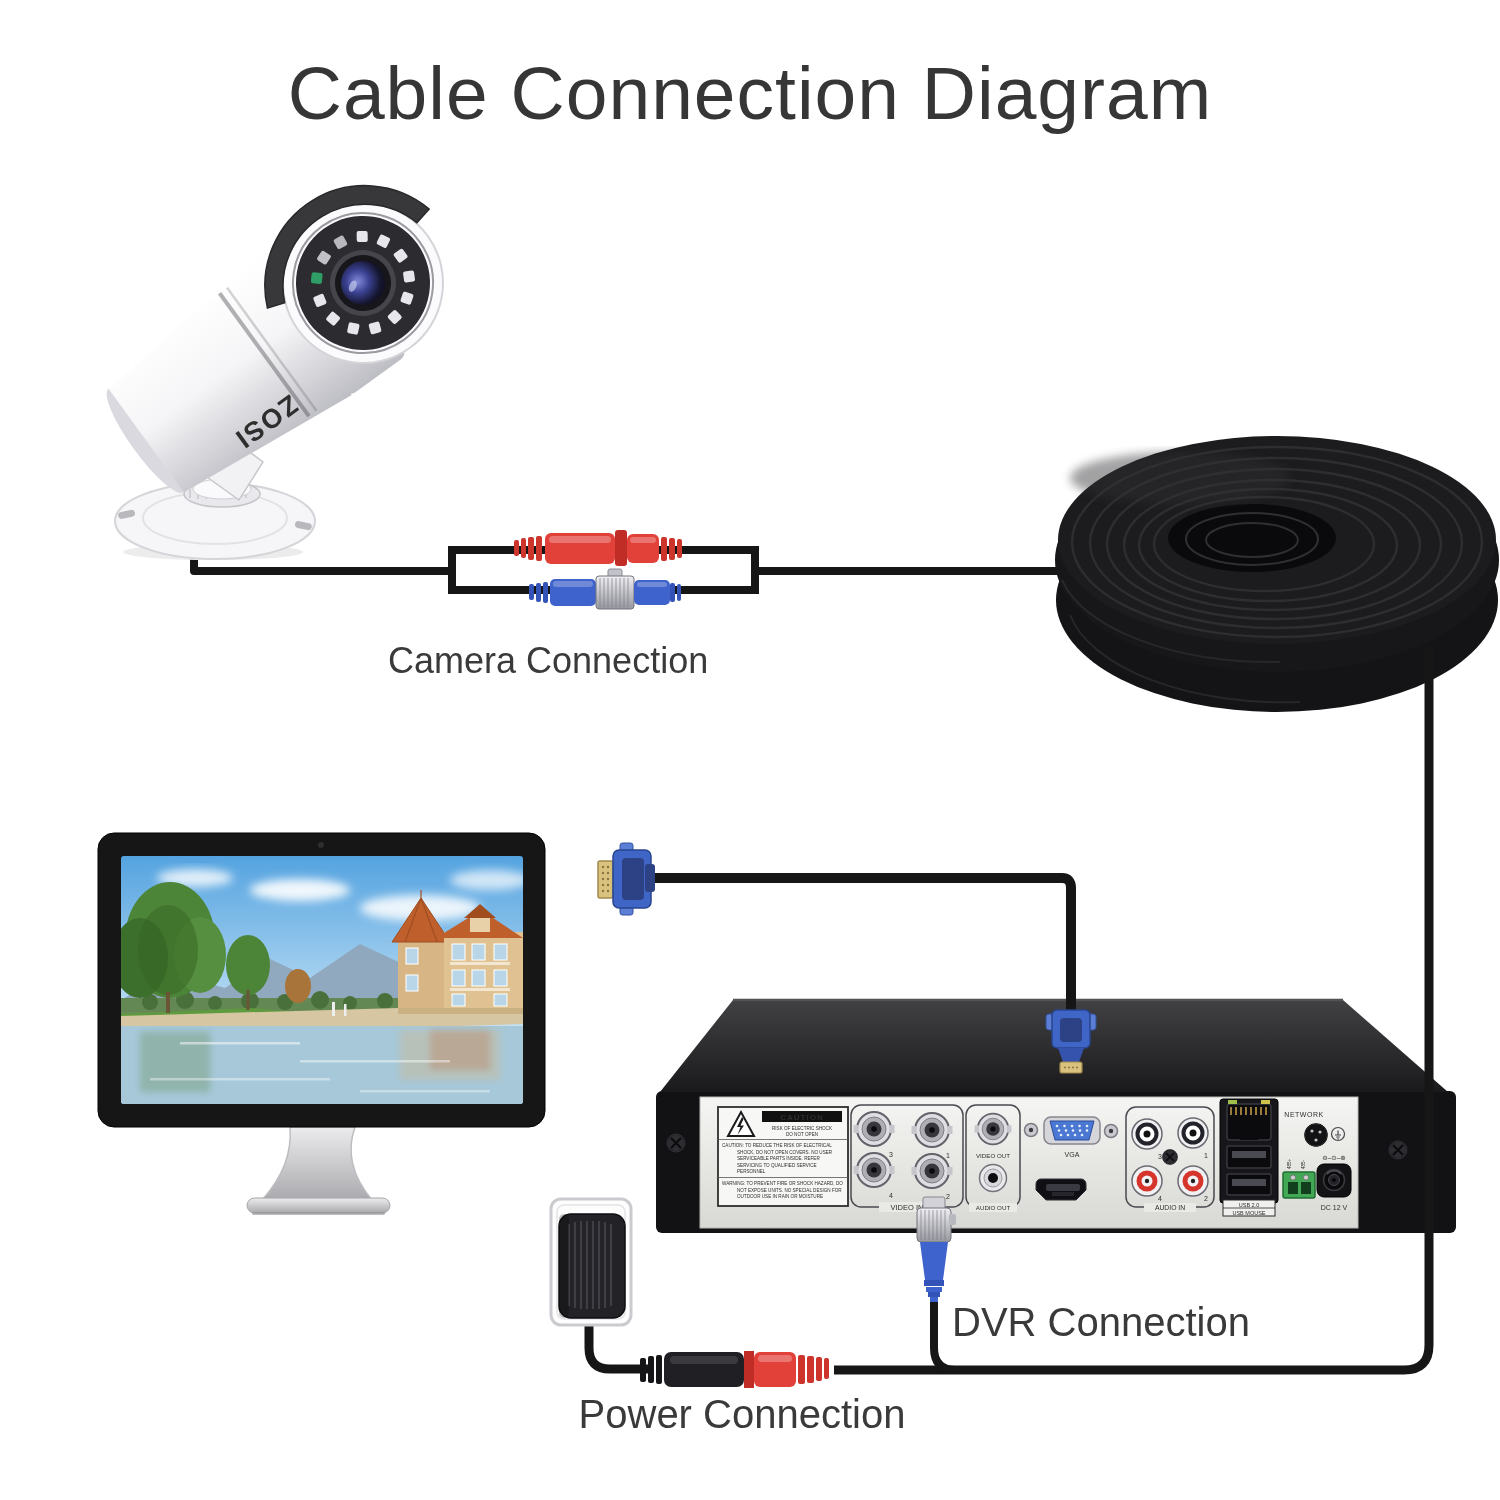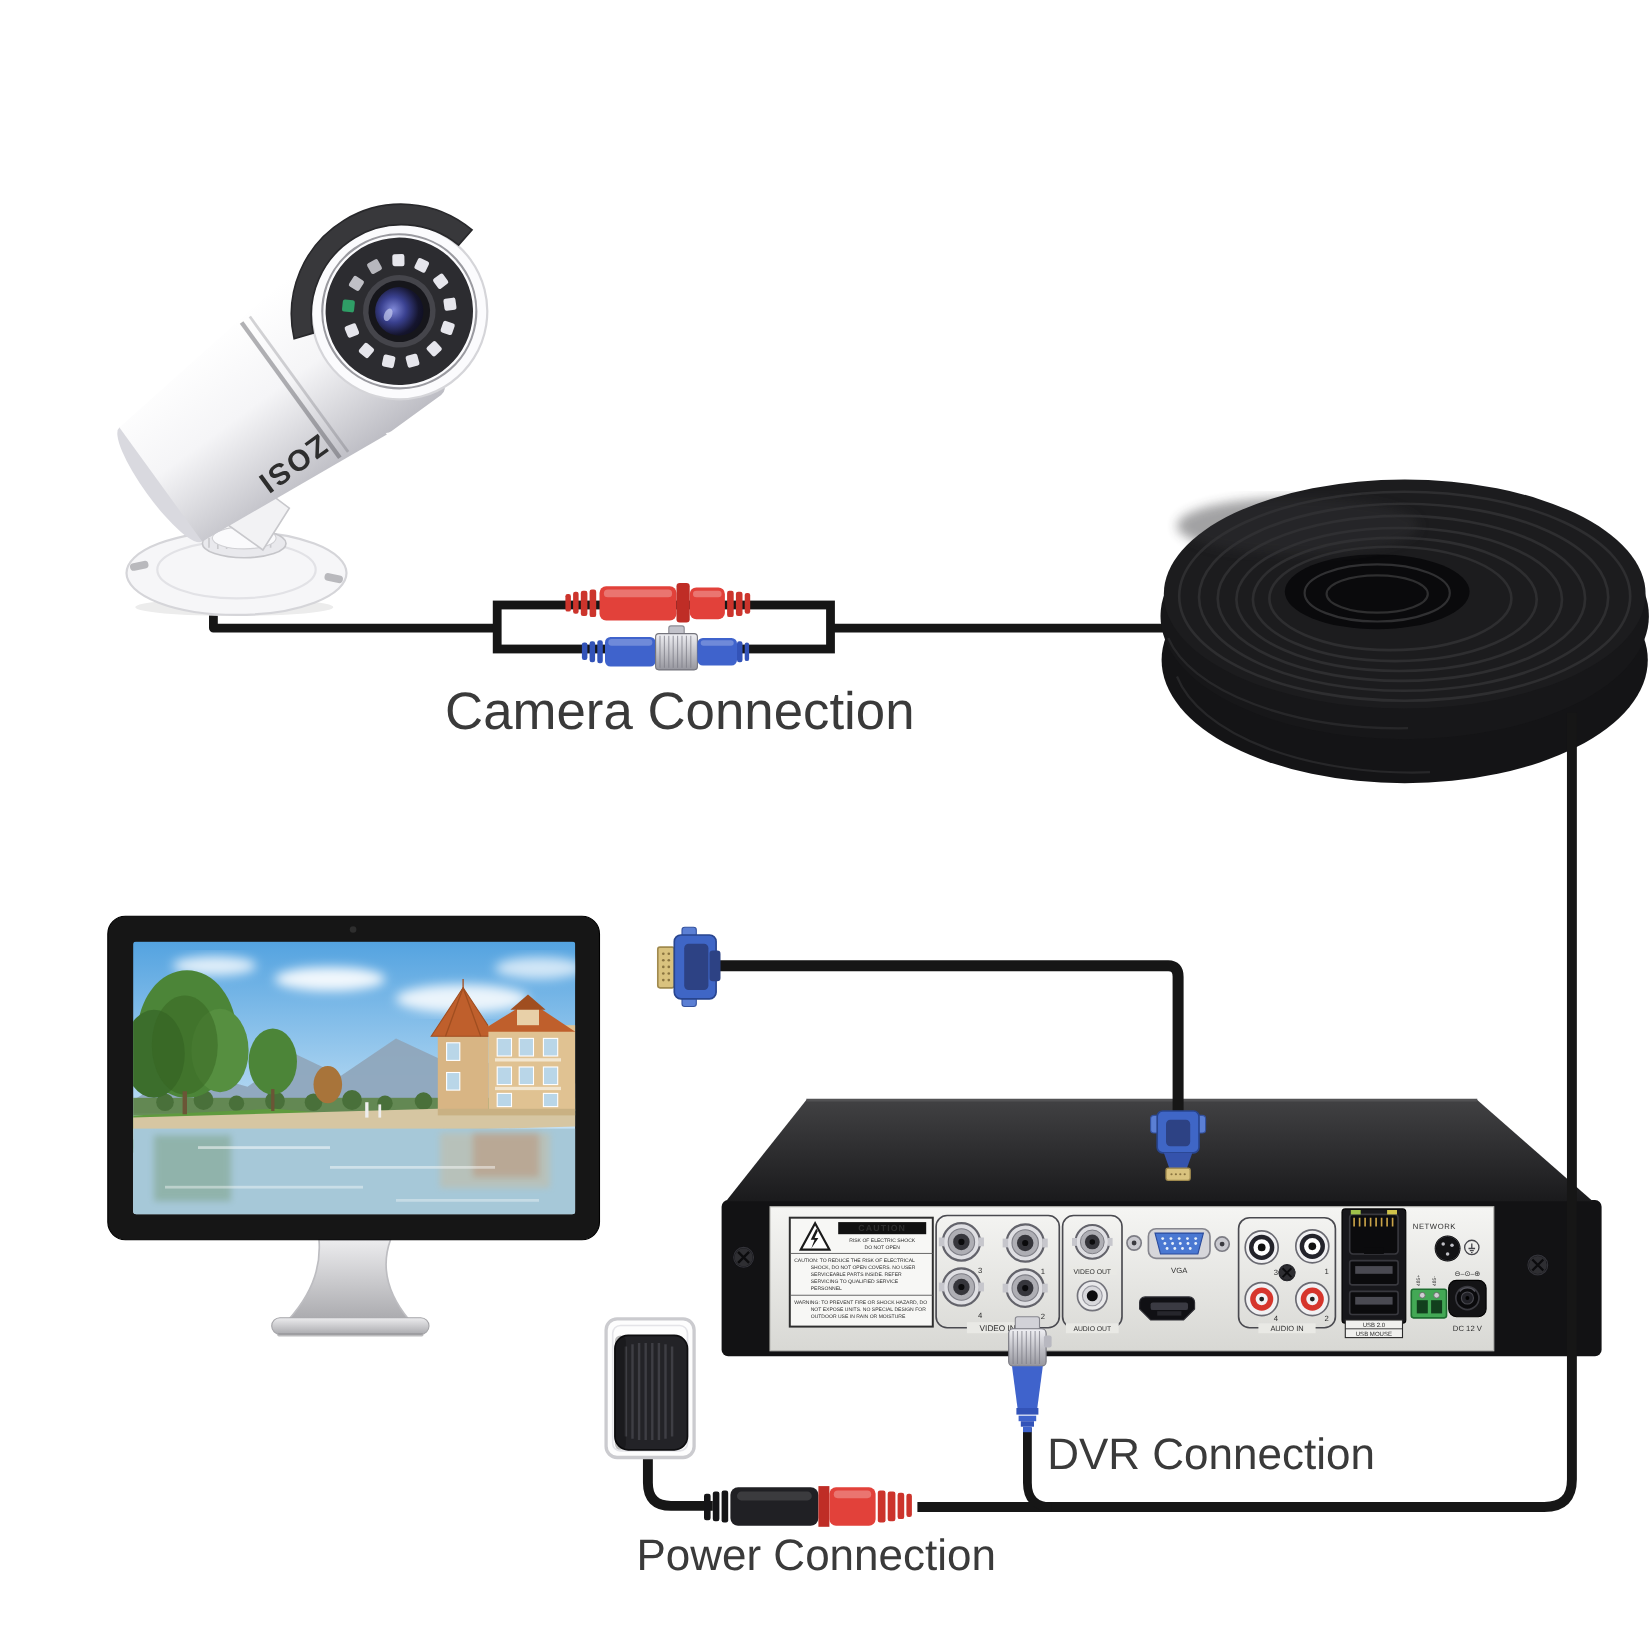--- a/index.html
+++ b/index.html
@@ -2,21 +2,21 @@
 <html><head>
 <meta charset="utf-8">
 <style>
   html,body{margin:0;padding:0;background:#fff;}
   #canvas{position:relative;width:1500px;height:1500px;background:#ffffff;overflow:hidden;
           font-family:"Liberation Sans",sans-serif;}
   #diagram-svg{position:absolute;left:0;top:0;}
   .lbl{position:absolute;color:#3a3a3a;white-space:nowrap;}
   #page-title{left:0;top:50px;width:1500px;text-align:center;font-size:75px;font-weight:400;
               letter-spacing:1px;color:#363636;}
-  #lbl-camera{left:388px;top:620px;width:460px;text-align:center;font-size:48px;}
+  #lbl-camera{left:388px;top:640px;width:460px;font-size:36px;}
   #lbl-dvr{left:952px;top:1300px;font-size:40px;}
   #lbl-power{left:512px;top:1392px;width:460px;text-align:center;font-size:40px;}
   text{font-family:"Liberation Sans",sans-serif;fill:#2e2e2e;}
   .tiny{font-size:7px;}
   .micro{font-size:4.6px;}
 </style>
 </head>
 <body>
 
 <div id="canvas">
@@ -520,17 +520,18 @@
     <rect x="758" y="1355" width="34" height="7" rx="3.5" fill="#fff" opacity=".28"></rect>
     <g fill="#cc342c">
       <rect x="798" y="1355" width="7" height="29" rx="2"></rect>
           <rect x="807" y="1356" width="7" height="27" rx="2"></rect>
       <rect x="816" y="1357" width="6" height="24" rx="2"></rect>
           <rect x="824" y="1358" width="5" height="21" rx="2"></rect>
     </g>
   </g>
 </svg>
 
+<div id="page-title" class="lbl">Cable Connection Diagram</div>
 <div id="lbl-camera" class="lbl">Camera Connection</div>
 <div id="lbl-power" class="lbl">Power Connection</div>
 <div id="lbl-dvr" class="lbl">DVR Connection</div>
 
 </div>
 
 </body></html>

